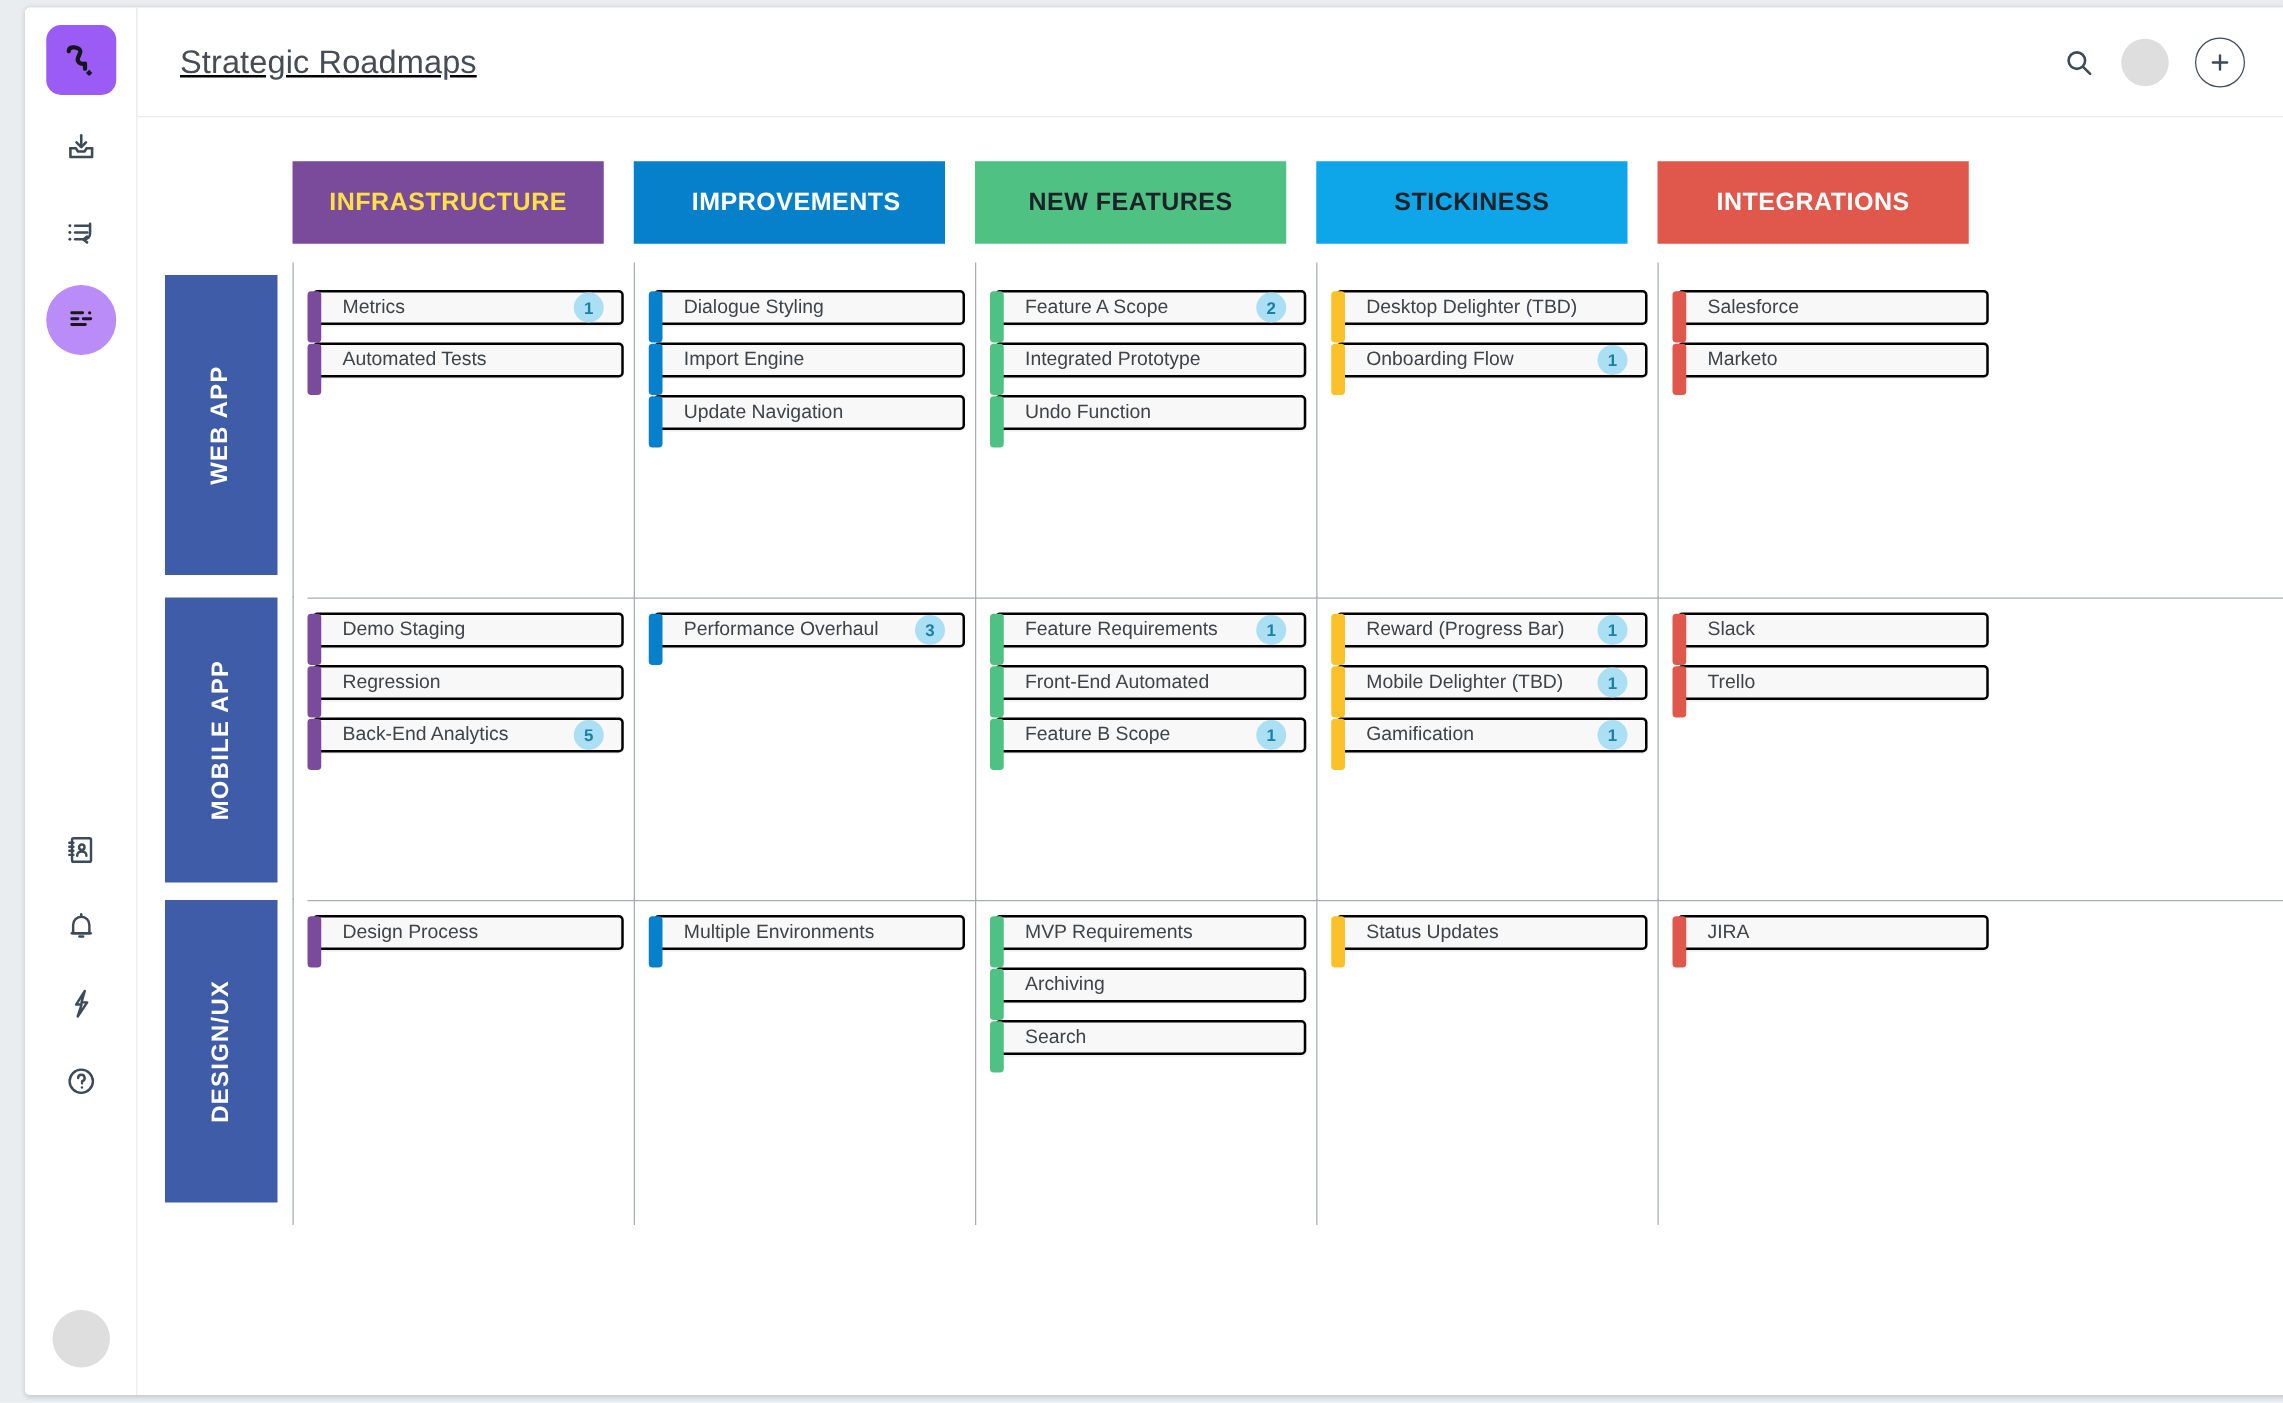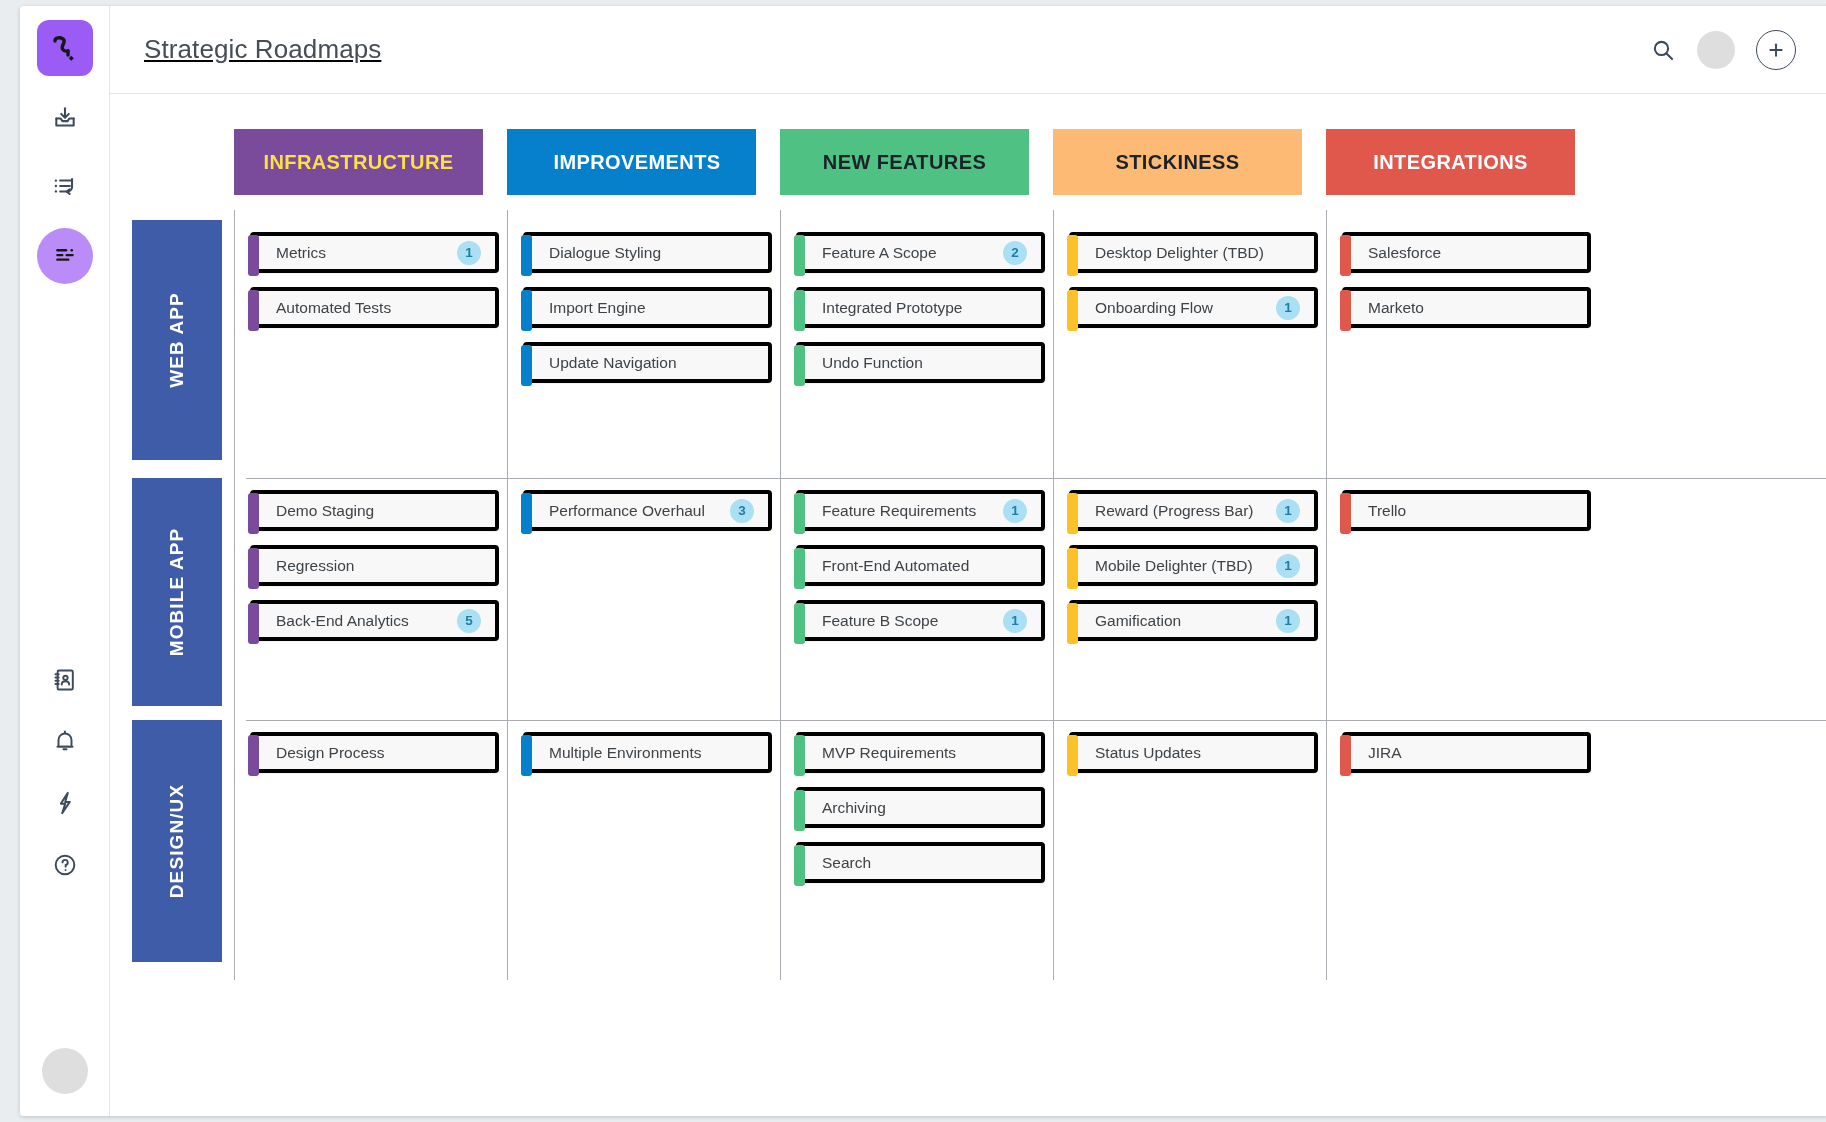--- a/index.html
+++ b/index.html
@@ -158,24 +158,24 @@
     position: absolute;
     left: 0; top: -1px; bottom: 0;
     border-left: 1px solid #a9adb2;
   }
   .grid-row.r0 .col-cell::before { top: -10px; }
 
   
   .card {
     position: relative;
     width: 249px;
-    height: 41px;
+    height: 28px;
     margin: 0 0 14px 16px;
     background: #f8f8f8;
-    border: 4px solid #000000;
+    border: 2px solid #000000;
     border-radius: 4px;
     display: flex;
     align-items: center;
     box-shadow: 0 1px 1px rgba(0,0,0,0.05);
     cursor: pointer;
   }
   .card-bar {
     position: absolute;
     left: -6px; top: -1px;
     width: 11px; height: 41px;
@@ -329,21 +329,21 @@
             <div class="col-chip" style="background: rgb(7, 128, 203); color: rgb(255, 255, 255); padding-left: 11px;">
               <span>IMPROVEMENTS</span>
             </div>
           </div>
           <div class="col-head-cell">
             <div class="col-chip" style="background: rgb(79, 193, 130); color: rgb(29, 34, 41);">
               <span>NEW FEATURES</span>
             </div>
           </div>
           <div class="col-head-cell">
-            <div class="col-chip" style="background: #fdba74; color: rgb(29, 34, 41);">
+            <div class="col-chip" style="background: #0ea5e9; color: rgb(29, 34, 41);">
               <span>STICKINESS</span>
             </div>
           </div>
           <div class="col-head-cell">
             <div class="col-chip" style="background: rgb(224, 87, 76); color: rgb(255, 255, 255);">
               <span>INTEGRATIONS</span>
             </div>
           </div>
         </div>
       <div class="grid-body">
@@ -472,20 +472,24 @@
               </div>
               <div class="card">
                 <div class="card-bar" style="background: rgb(250, 194, 40);"></div>
                 <div class="card-label">Gamification</div>
                 <div class="card-badge" style="background: rgb(170, 223, 244); color: rgb(28, 127, 163);">1</div>
               </div>
             </div>
             <div class="col-cell">
               <div class="card">
                 <div class="card-bar" style="background: rgb(224, 87, 76);"></div>
+                <div class="card-label">Slack</div>
+              </div>
+              <div class="card">
+                <div class="card-bar" style="background: rgb(224, 87, 76);"></div>
                 <div class="card-label">Trello</div>
               </div>
             </div>
           </div>
           <div class="grid-row r2">
             <div class="row-label-cell">
               <div class="row-label" style="background: rgb(63, 92, 169);">
                 <span>DESIGN/UX</span>
               </div>
             </div>

